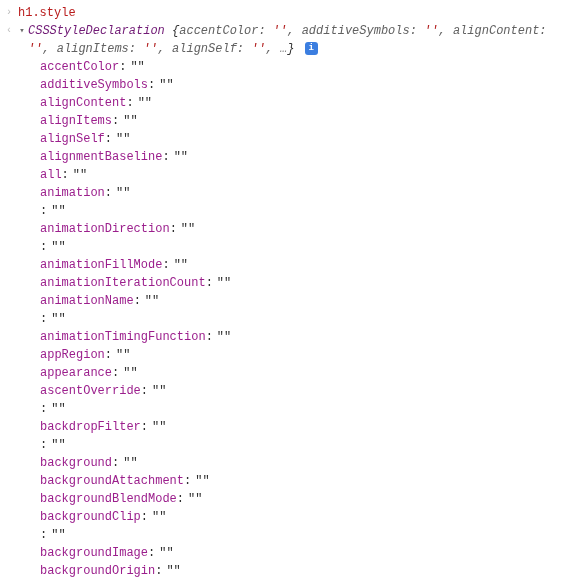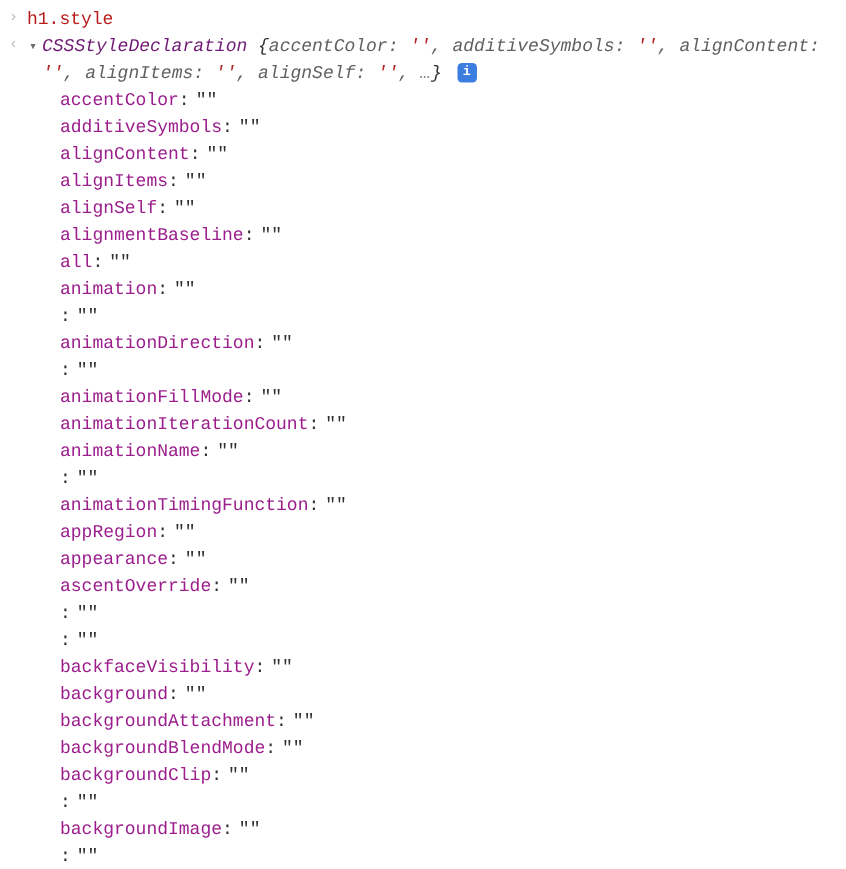--- a/index.html
+++ b/index.html
@@ -224,25 +224,25 @@
     <div class="prop-row">
       <span class="pkey">ascentOverride</span>
       <span class="colon">:</span>
       <span class="pval">""</span>
     </div>
     <div class="prop-row">
       <span class="colon">:</span>
       <span class="pval">""</span>
     </div>
     <div class="prop-row">
-      <span class="colon">:</span>
-      <span class="pval">""</span>
-    </div>
-    <div class="prop-row">
-      <span class="pkey">backfaceVisibility</span>
+      <span class="pkey">backdropFilter</span>
+      <span class="colon">:</span>
+      <span class="pval">""</span>
+    </div>
+    <div class="prop-row">
       <span class="colon">:</span>
       <span class="pval">""</span>
     </div>
     <div class="prop-row">
       <span class="pkey">background</span>
       <span class="colon">:</span>
       <span class="pval">""</span>
     </div>
     <div class="prop-row">
       <span class="pkey">backgroundAttachment</span>
@@ -262,16 +262,17 @@
     <div class="prop-row">
       <span class="colon">:</span>
       <span class="pval">""</span>
     </div>
     <div class="prop-row">
       <span class="pkey">backgroundImage</span>
       <span class="colon">:</span>
       <span class="pval">""</span>
     </div>
     <div class="prop-row">
+      <span class="pkey">backgroundOrigin</span>
       <span class="colon">:</span>
       <span class="pval">""</span>
     </div>
   </div>
 
 </body></html>

